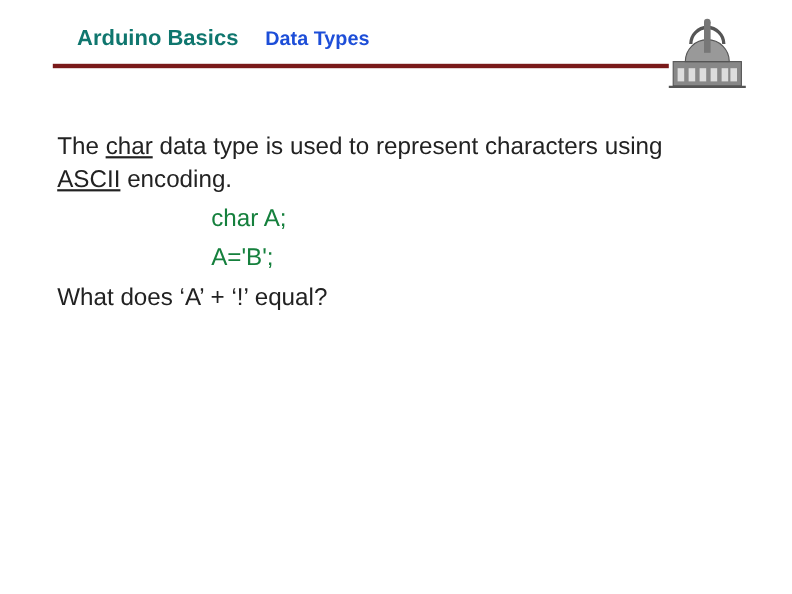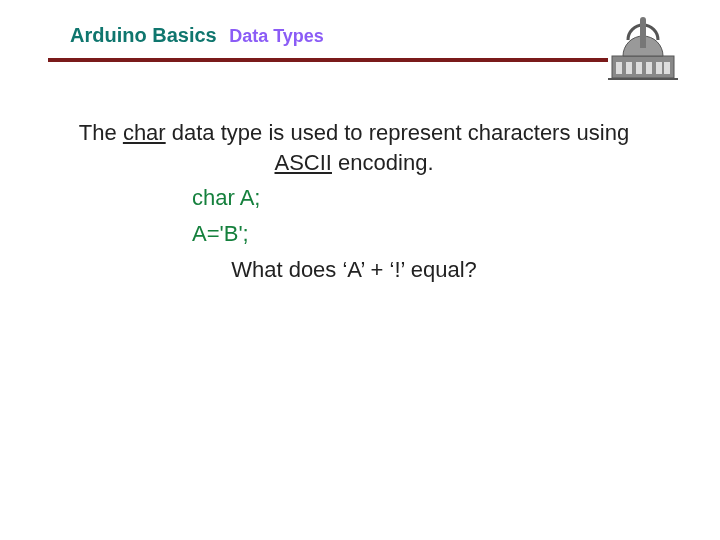--- a/index.html
+++ b/index.html
@@ -1,24 +1,24 @@
 <!DOCTYPE html>
 <html><head>
 <meta charset="utf-8">
 <style>
   * { margin: 0; padding: 0; box-sizing: border-box; }
   html, body { width: 720px; height: 540px; font-family: Arial, Helvetica, sans-serif; background: #fff; overflow: hidden; }
   .slide { position: relative; width: 720px; height: 540px; }
   .header { position: relative; padding: 24px 0 0 70px; height: 70px; }
   .title-main { font-size: 20px; font-weight: bold; color: #0f766e; display: inline; }
-  .title-sub { font-size: 18px; font-weight: bold; color: #8b5cf6; margin-left: 8px; display: inline; }
+  .title-sub { font-size: 18px; font-weight: bold; color: #1d4ed8; margin-left: 20px; display: inline; }
   .rule { position: absolute; left: 48px; top: 58px; width: 560px; height: 4px; background: #7a1a1a; }
   .logo-top { position: absolute; right: 32px; top: 12px; width: 90px; height: 78px; }
   .body { padding: 48px 64px 0 52px; font-size: 22px; color: #222; line-height: 1.35; }
-  .body p { margin-bottom: 6px; text-align: center; }
+  .body p { margin-bottom: 6px; }
   .underline { text-decoration: underline; }
   .code-block { margin: 4px 0 6px 140px; font-size: 22px; color: #15803d; }
   .logo-bottom { position: absolute; right: 32px; bottom: 20px; width: 96px; height: 40px; }
   .union-text { font-family: 'Times New Roman', serif; font-size: 17px; letter-spacing: 2px; fill: #7a1a1a; font-weight: 600; }
   .union-sub { font-family: 'Times New Roman', serif; font-size: 6px; letter-spacing: 2px; fill: #7a1a1a; }
 </style>
 </head>
 <body>
 
 <div class="slide">

